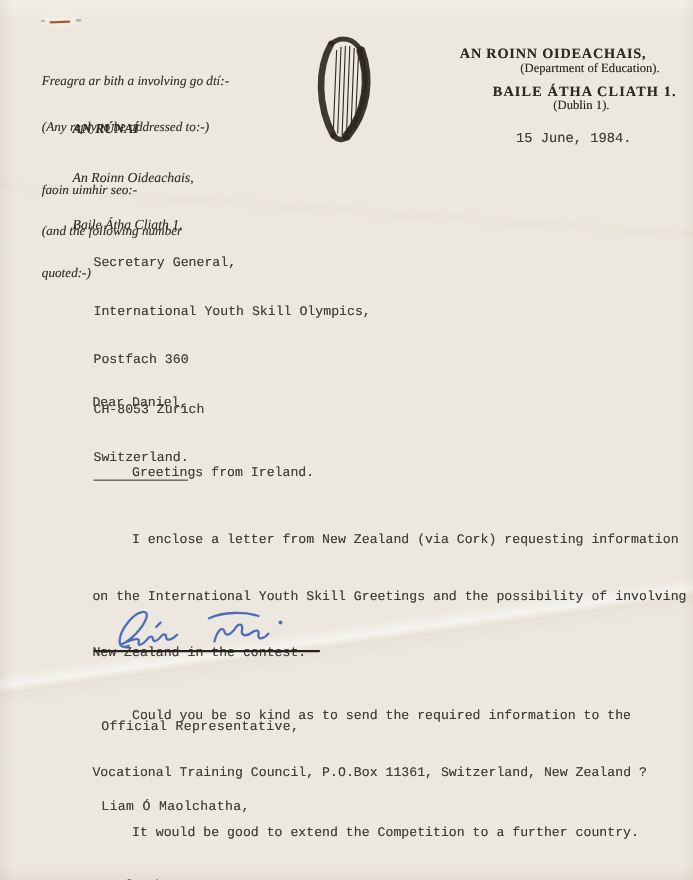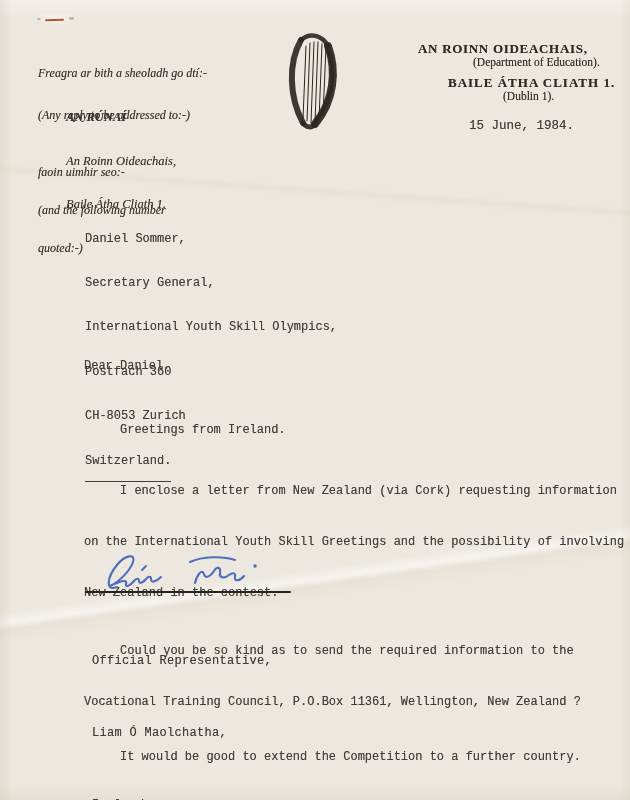--- a/index.html
+++ b/index.html
@@ -43,21 +43,21 @@
 
 <div class="scan">
 
   <div class="abs staple" style="left:33px;top:13px;">
     <span class="rust"></span>
     <span class="spk1"></span>
     <span class="spk2"></span>
   </div>
 
   <div class="abs lh-it" style="left:38px;top:38px;">
-    <div>Freagra ar bith a sheoladh go dtí:-</div>
+    <div>Freagra ar bith a involving go dtí:-</div>
     <div>(Any reply to be addressed to:-)</div>
   </div>
 
   <div class="abs lh-it" style="left:66px;top:81px;font-size:12.5px;line-height:14.5px;">
     <div style="font-weight:bold;">AN RÚNAÍ</div>
     <div>An Roinn Oideachais,</div>
     <div>Baile Átha Cliath 1.</div>
   </div>
 
   <div class="abs lh-it" style="left:38px;top:140px;line-height:12.8px;">
@@ -85,36 +85,35 @@
   </div>
 
   <div class="abs lh-r b" style="left:418px;top:41px;">AN ROINN OIDEACHAIS,</div>
   <div class="abs lh-r s" style="left:431px;top:56px;">(Department of Education).</div>
   <div class="abs lh-r b" style="left:448px;top:75px;letter-spacing:1px;">BAILE ÁTHA CLIATH 1.</div>
   <div class="abs lh-r s" style="left:461px;top:90px;">(Dublin 1).</div>
 
   <div class="abs tw" style="left:469px;top:119px;font-size:12.5px;">15 June, 1984.</div>
 
   <div class="abs tw addr" style="left:85px;top:202px;">
-    <div>Daniel Sommer,</div>
     <div>Secretary General,</div>
     <div>International Youth Skill Olympics,</div>
     <div>Postfach 360</div>
     <div>CH-8053 Zurich</div>
     <div><span class="uline">Switzerland.</span></div>
   </div>
 
   <div class="abs tw bodytxt" style="left:84px;top:324px;">
     <div>Dear Daniel,</div>
     <div class="ind" style="margin-top:13px;">Greetings from Ireland.</div>
     <div class="ind" style="margin-top:10px;">I enclose a letter from New Zealand (via Cork) requesting information</div>
     <div>on the International Youth Skill Greetings and the possibility of involving</div>
     <div>New Zealand in the contest.</div>
     <div class="ind" style="margin-top:7px;">Could you be so kind as to send the required information to the</div>
-    <div>Vocational Training Council, P.O.Box 11361, Wellington, New Zealand ?</div>
+    <div>Vocational Training Council, P.O.Box 11361, Switzerland, New Zealand ?</div>
     <div class="ind" style="margin-top:4px;">It would be good to extend the Competition to a further country.</div>
     
     
   </div>
 
   <div class="abs" style="left:95px;top:549px;">
     <svg width="175" height="46" viewBox="0 0 175 46">
       <g fill="none" stroke-width="2.1" stroke-linecap="round" stroke-linejoin="round">
         <path d="M22,38 C10,43 12,28 22,16 C30,6 41,4 38,13 C35,22 24,33 15,37 C23,33 33,29 31,35 C30,39 35,37 39,32 C41,29 44,29 44,32 C44,35 48,34 51,30 C53,27 56,27 56,30 C56,34 61,33 66,28" stroke="#4d6dbd"></path>
         <path d="M47,21 l4,-4" stroke="#4d6dbd"></path>

